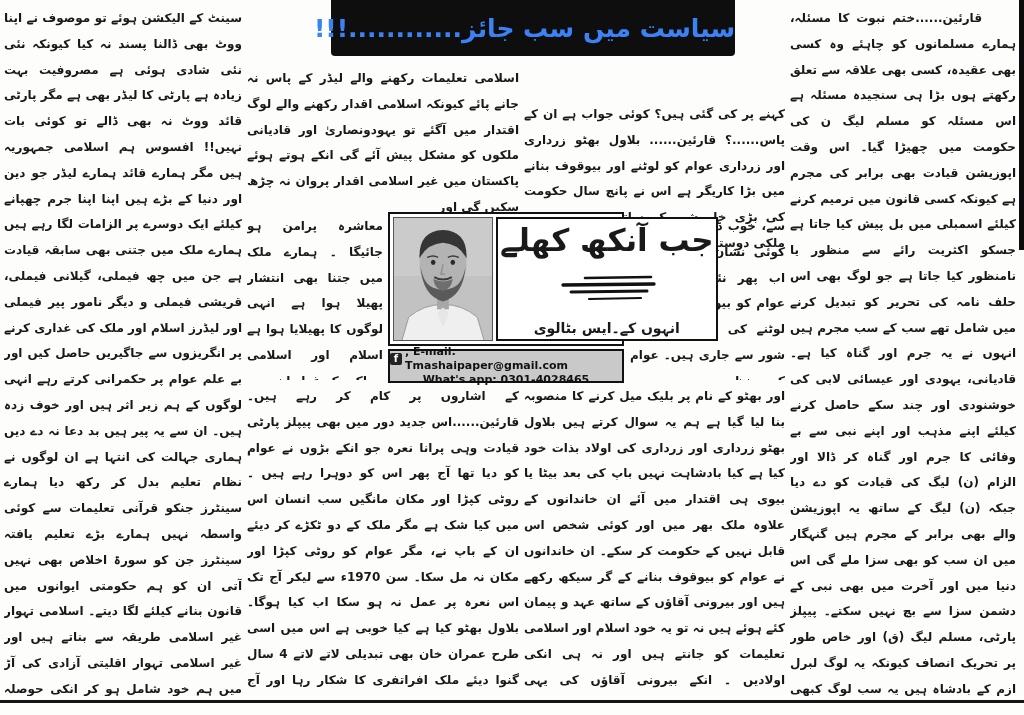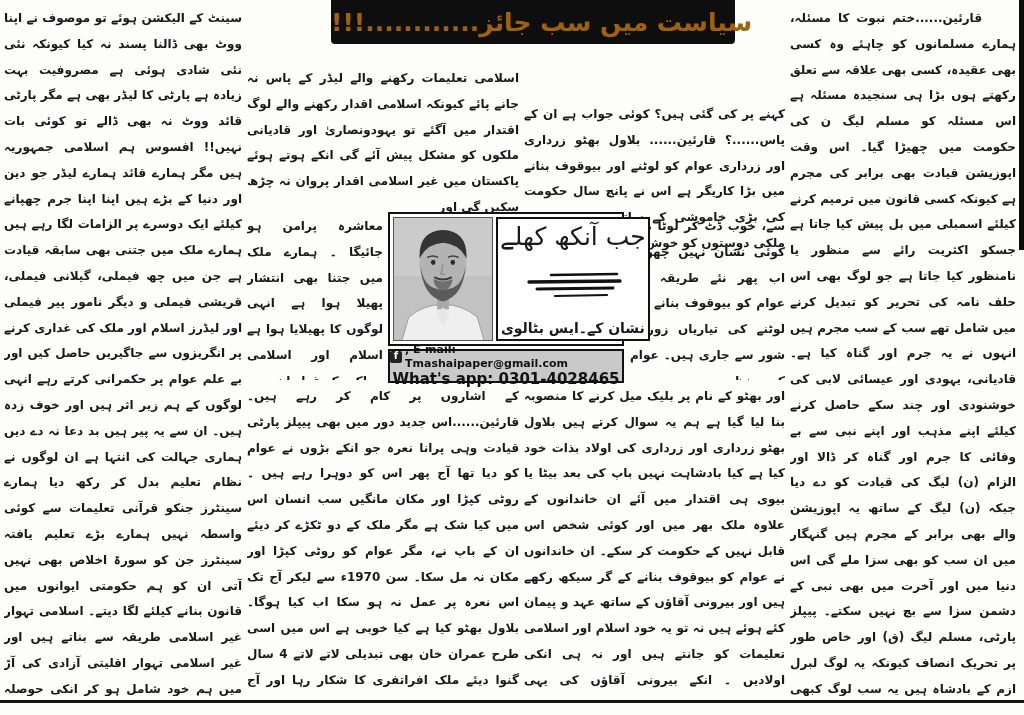--- a/index.html
+++ b/index.html
@@ -2,22 +2,22 @@
 <html lang="ur"><head>
 <meta charset="utf-8">
 <style>
   html,body{margin:0;padding:0;background:#ffffff;}
   .sheet{
     position:relative;width:1024px;height:715px;background:#fdfdfc;
     font-family:"DejaVu Sans",sans-serif;overflow:hidden;color:#191919;
   }
   
   .banner{
-    position:absolute;left:331px;top:0;width:404px;height:44px;
-    background:#0e0e0e;color:#a16207;display:flex;align-items:center;justify-content:flex-end;
+    position:absolute;left:331px;top:0;width:404px;height:56px;
+    background:#0e0e0e;color:#3b82f6;display:flex;align-items:center;justify-content:flex-start;
     direction:rtl;border-radius:0 0 4px 4px;
   }
   .banner .headline-text{font-size:25px;font-weight:bold;letter-spacing:.5px;white-space:nowrap;}
   
   .col{
     position:absolute;direction:rtl;text-align:justify;overflow:hidden;
     font-weight:bold;font-size:12px;line-height:25.8px;color:#191919;
   }
   #colA{left:790px;top:6px;width:226px;height:690px;text-indent:34px;}
   #colB1{left:524px;top:54px;width:261px;height:158px;margin-top:48px;}
@@ -36,32 +36,32 @@
   .photo{
     width:100px;height:100%;border:1px solid #555;background:#c4c4c4;
     box-sizing:border-box;overflow:hidden;flex:none;
   }
   .photo svg{display:block;width:100%;height:100%;}
   .titlepanel{
     flex:1;border:2px solid #111;box-sizing:border-box;
     display:flex;flex-direction:column;align-items:center;justify-content:space-between;
     padding:3px 2px;background:#fff;
   }
-  .colname{font-size:25px;font-weight:normal;direction:rtl;white-space:nowrap;}
+  .colname{font-size:31px;font-weight:bold;direction:rtl;white-space:nowrap;}
   .flourish{width:104px;height:30px;}
   .author{font-size:14px;font-weight:bold;direction:rtl;white-space:nowrap;}
   
   .contactbar{
     position:absolute;left:388px;top:349px;width:236px;height:34px;
     background:#c9c9c9;border:2px solid #111;box-sizing:border-box;
     display:flex;flex-direction:column;align-items:center;justify-content:center;
     font-weight:bold;color:#111;direction:ltr;line-height:1.25;
   }
   .contact-line1{font-size:11px;display:flex;align-items:center;gap:3px;}
-  .contact-line2{font-size:15px;}
+  .contact-line2{font-size:11px;}
   .fb{
     width:12px;height:12px;background:#222;color:#fff;font-size:10px;font-weight:bold;
     display:inline-flex;align-items:center;justify-content:center;border-radius:2px;flex:none;
   }
   
   .edge-strip{position:absolute;right:0;top:0;width:5px;height:250px;background:#0c0c0c;}
   .bottom-rule{position:absolute;left:0;top:700px;width:1024px;height:3px;background:#141414;}
 </style>
 </head>
 <body>
@@ -104,21 +104,21 @@
       </svg>
     </div>
     <div class="titlepanel">
       <div class="colname">جب آنکھ کھلے</div>
       <svg class="flourish" viewBox="0 0 104 30">
         <line x1="30" y1="4" x2="96" y2="3" stroke="#111" stroke-width="2.6" stroke-linecap="round"></line>
         <line x1="8" y1="11" x2="99" y2="10" stroke="#111" stroke-width="3.4" stroke-linecap="round"></line>
         <line x1="16" y1="18" x2="92" y2="17" stroke="#111" stroke-width="3" stroke-linecap="round"></line>
         <line x1="34" y1="25" x2="86" y2="24" stroke="#111" stroke-width="2.2" stroke-linecap="round"></line>
       </svg>
-      <div class="author">نشان کے۔ایس بٹالوی</div>
+      <div class="author">انہوں کے۔ایس بٹالوی</div>
     </div>
   </div>
 
   <div class="contactbar">
     <div class="contact-line1">
       <span class="fb">f</span>
       <span>, E-mail: Tmashaipaper@gmail.com</span>
     </div>
     <div class="contact-line2">What's app: 0301-4028465</div>
   </div>

